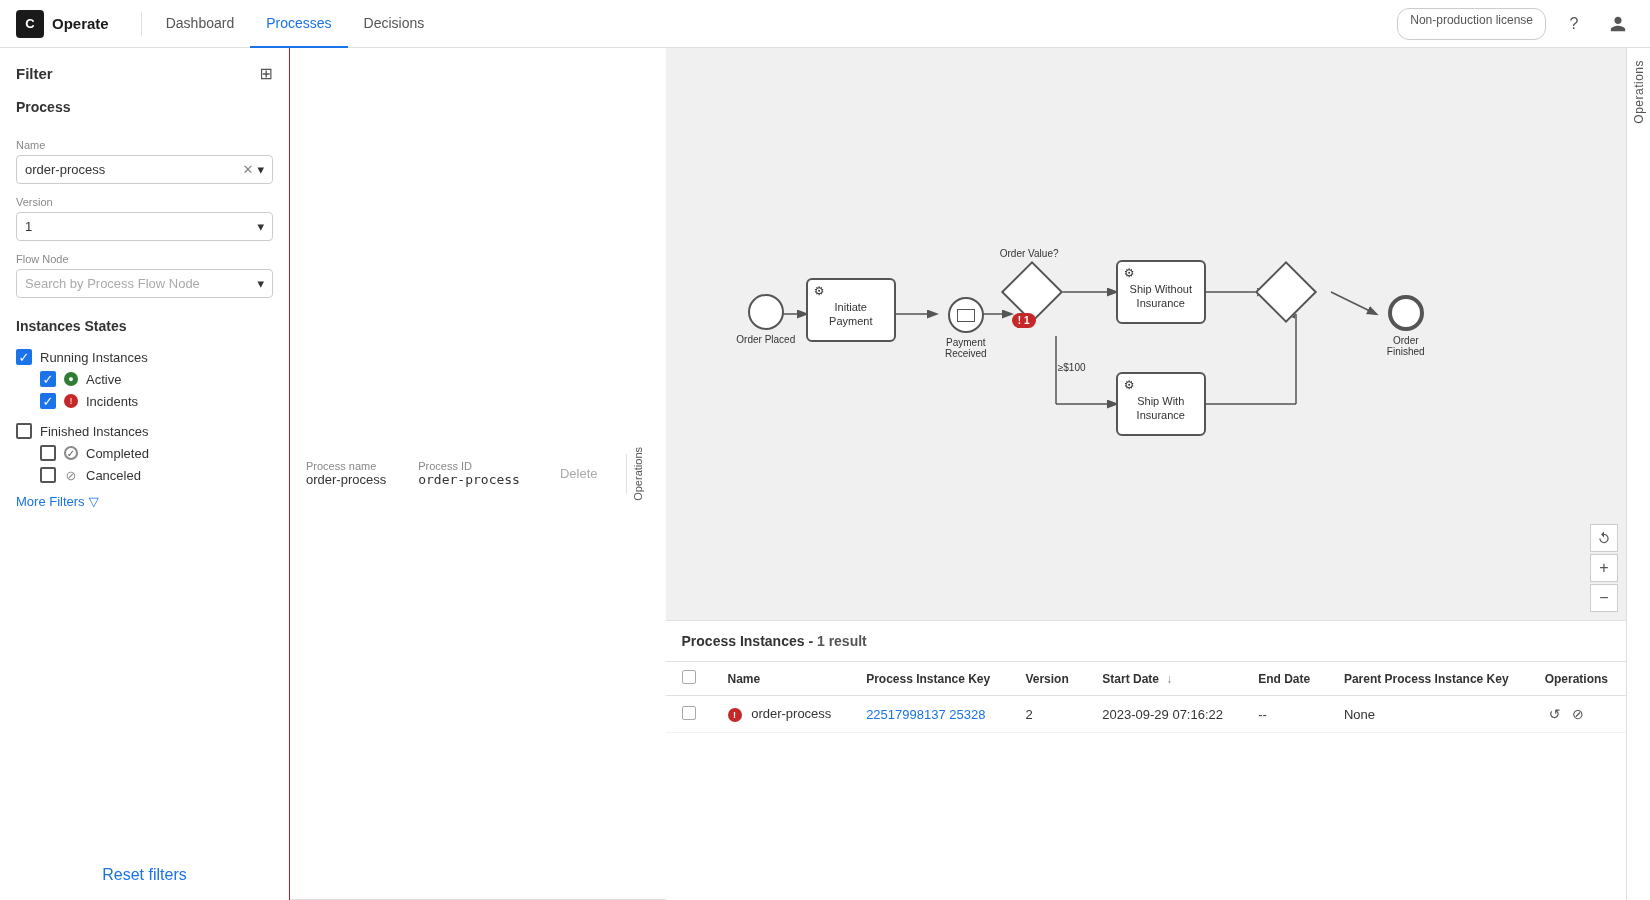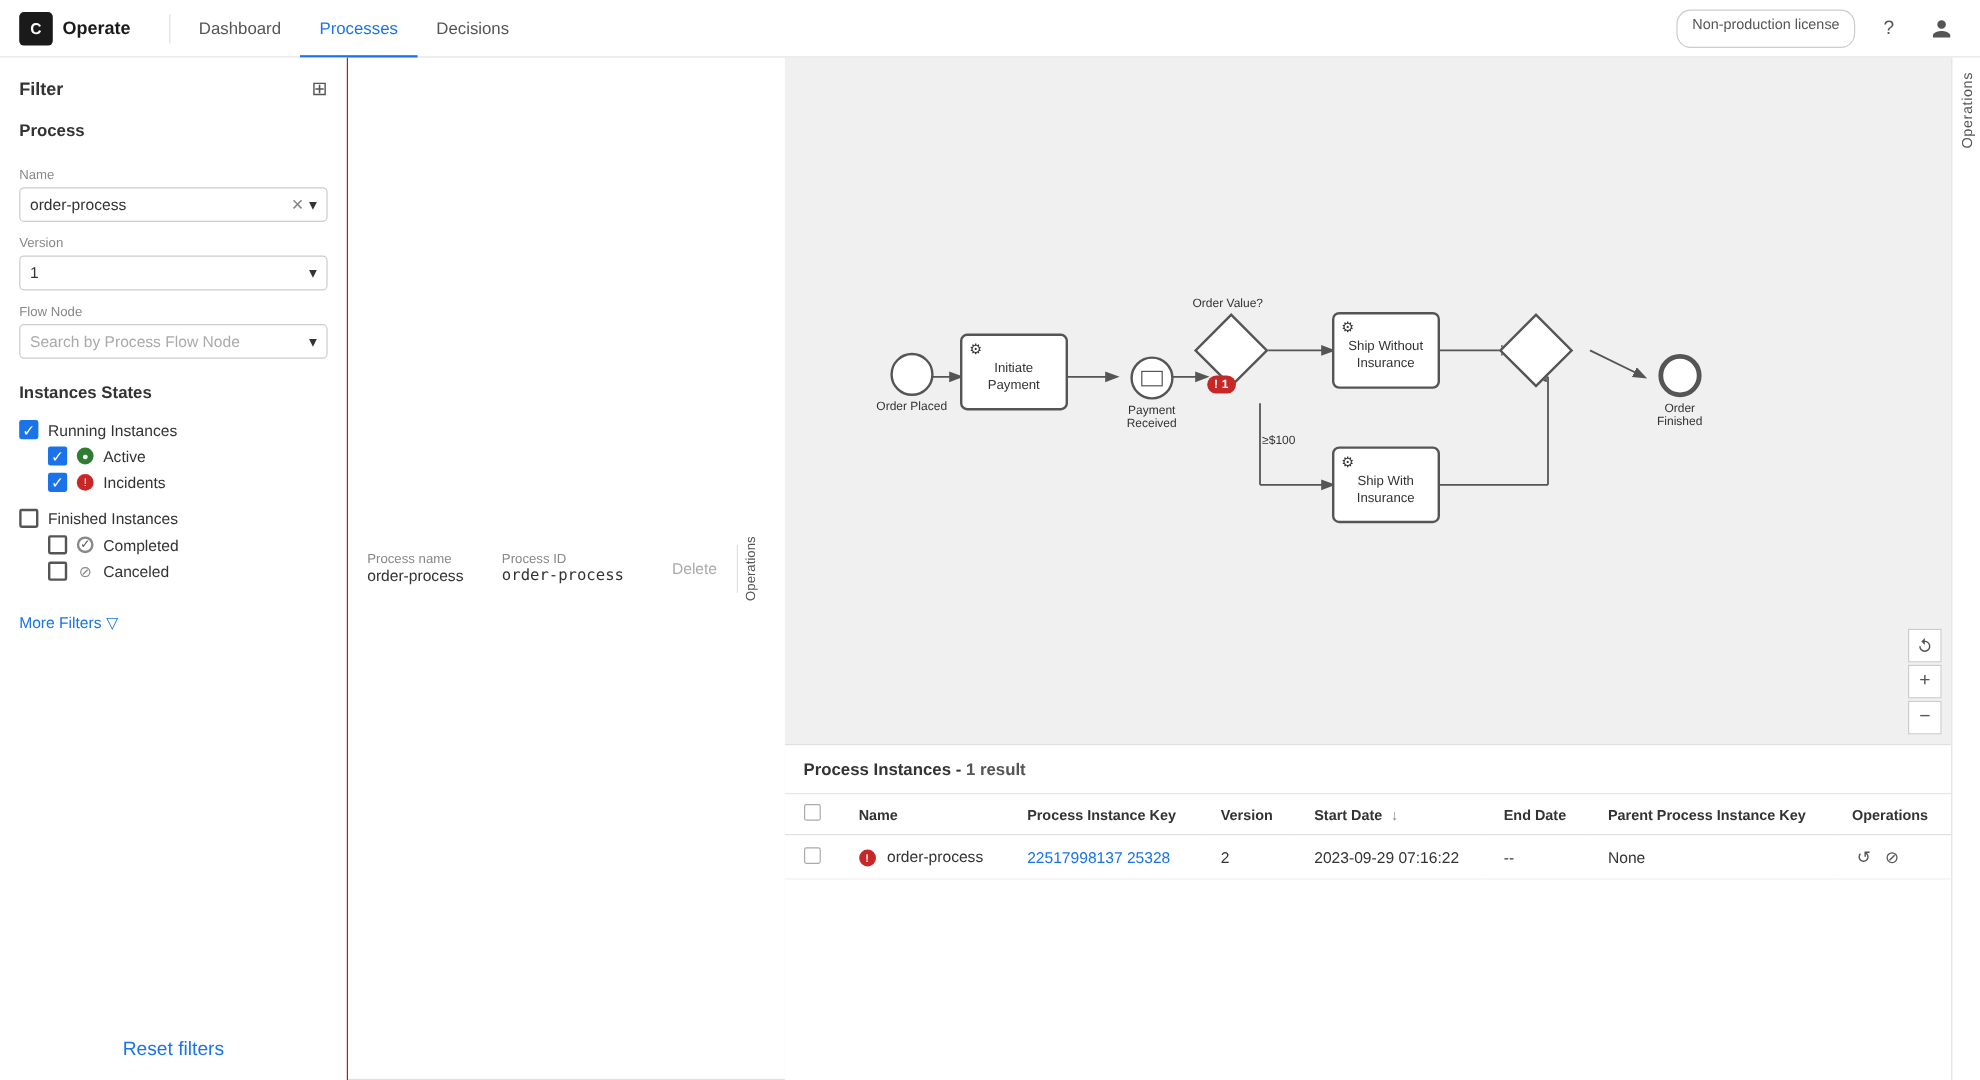--- a/index.html
+++ b/index.html
@@ -82,21 +82,21 @@
     .state-indicator.red { background: #c62828; color: #fff; }
     .state-indicator.grey-circle {
       border: 2px solid #888; background: none; color: #888;
     }
     .state-indicator.cancel {
       background: none; color: #888; font-size: 13px; line-height: 1;
     }
     .state-label { font-size: 13px; }
 
     .more-filters {
-      margin-top: 16px; color: #1a73e8; cursor: pointer; font-size: 13px;
+      color: #1a73e8; cursor: pointer; font-size: 13px;
       display: flex; align-items: flex-end; gap: 4px;
     }
     .reset-filters {
       margin-top: auto; padding-top: 16px; color: #1a73e8; cursor: pointer;
       font-size: 16px; text-align: center;
     }
 
     
     .content-area { flex: 1; display: flex; flex-direction: row; overflow: hidden; }
 
@@ -309,21 +309,21 @@
 
     <div class="process-header">
       <div class="process-info">
         <span class="info-label">Process name</span>
         <span class="info-value">order-process</span>
       </div>
       <div class="process-info">
         <span class="info-label">Process ID</span>
         <span class="info-value mono">order-process</span>
       </div>
-      <div style="margin-left:auto; display:flex; align-items:center; gap:8px;">
+      <div style="margin-left:auto; display:flex; align-items:center; gap:20px;">
         <button class="delete-btn">Delete</button>
         <div style="width:24px; background:#fff; border-left:1px solid #e0e0e0; height:40px; display:flex; align-items:center; justify-content:center; cursor:pointer;">
           <span style="writing-mode:vertical-rl; transform:rotate(180deg); font-size:11px; color:#555;">Operations</span>
         </div>
       </div>
     </div>
 
     <div style="display:flex; flex:1; overflow:hidden; flex-direction:column;">
 
       <div class="diagram-area" style="flex:1; min-height:280px;">

